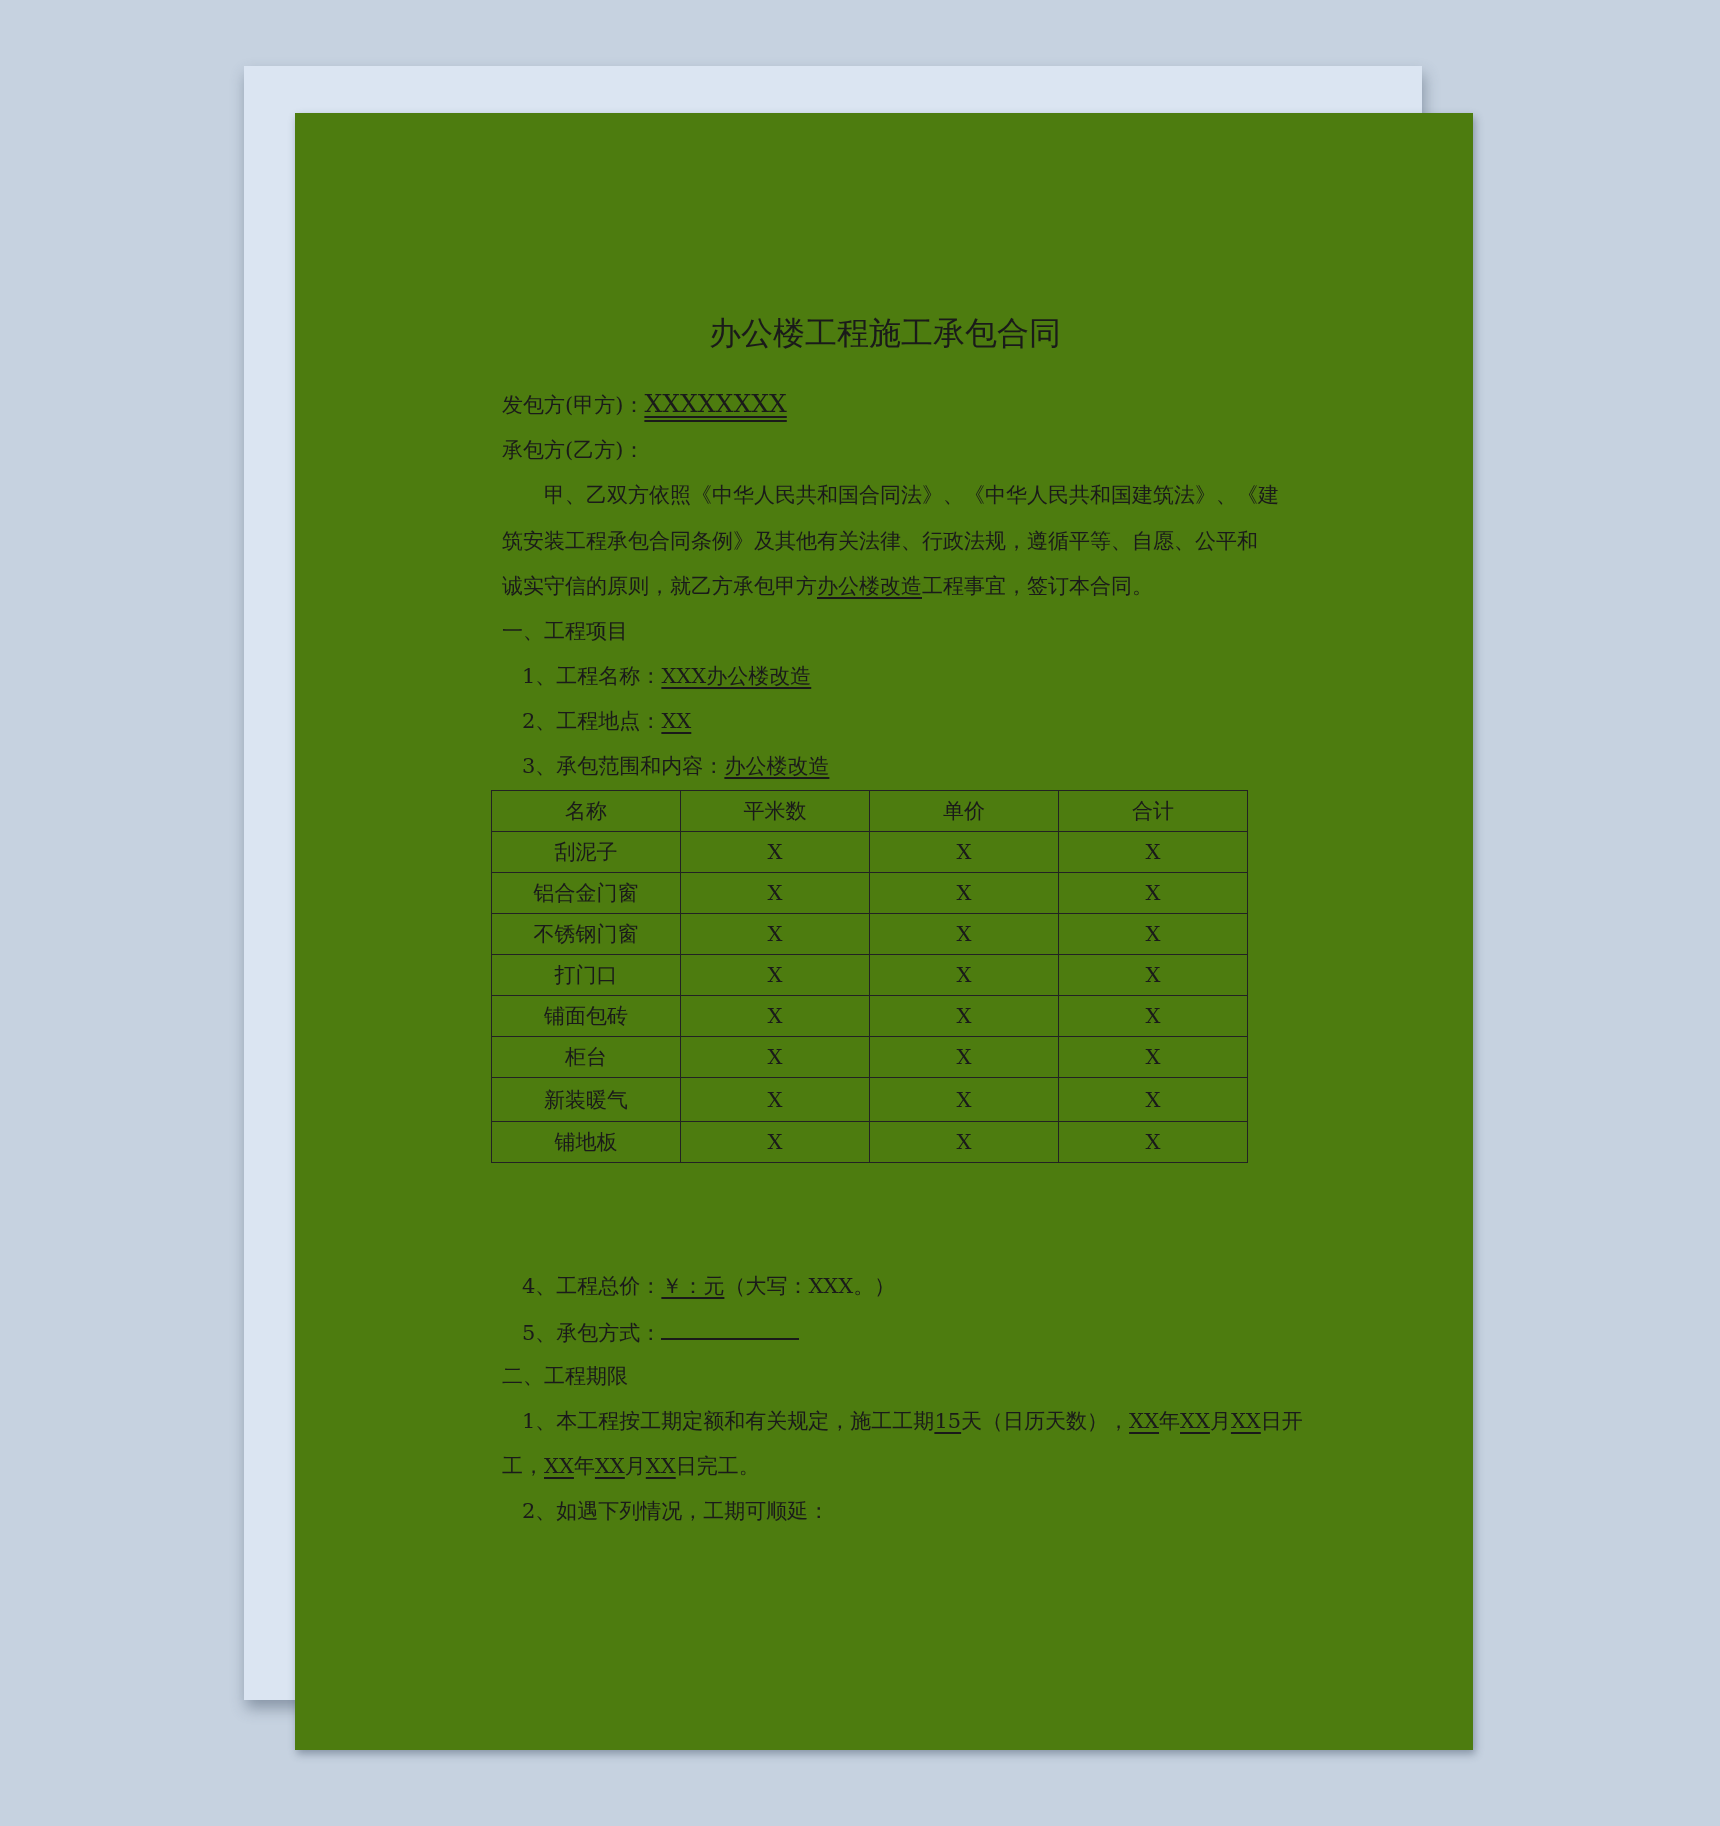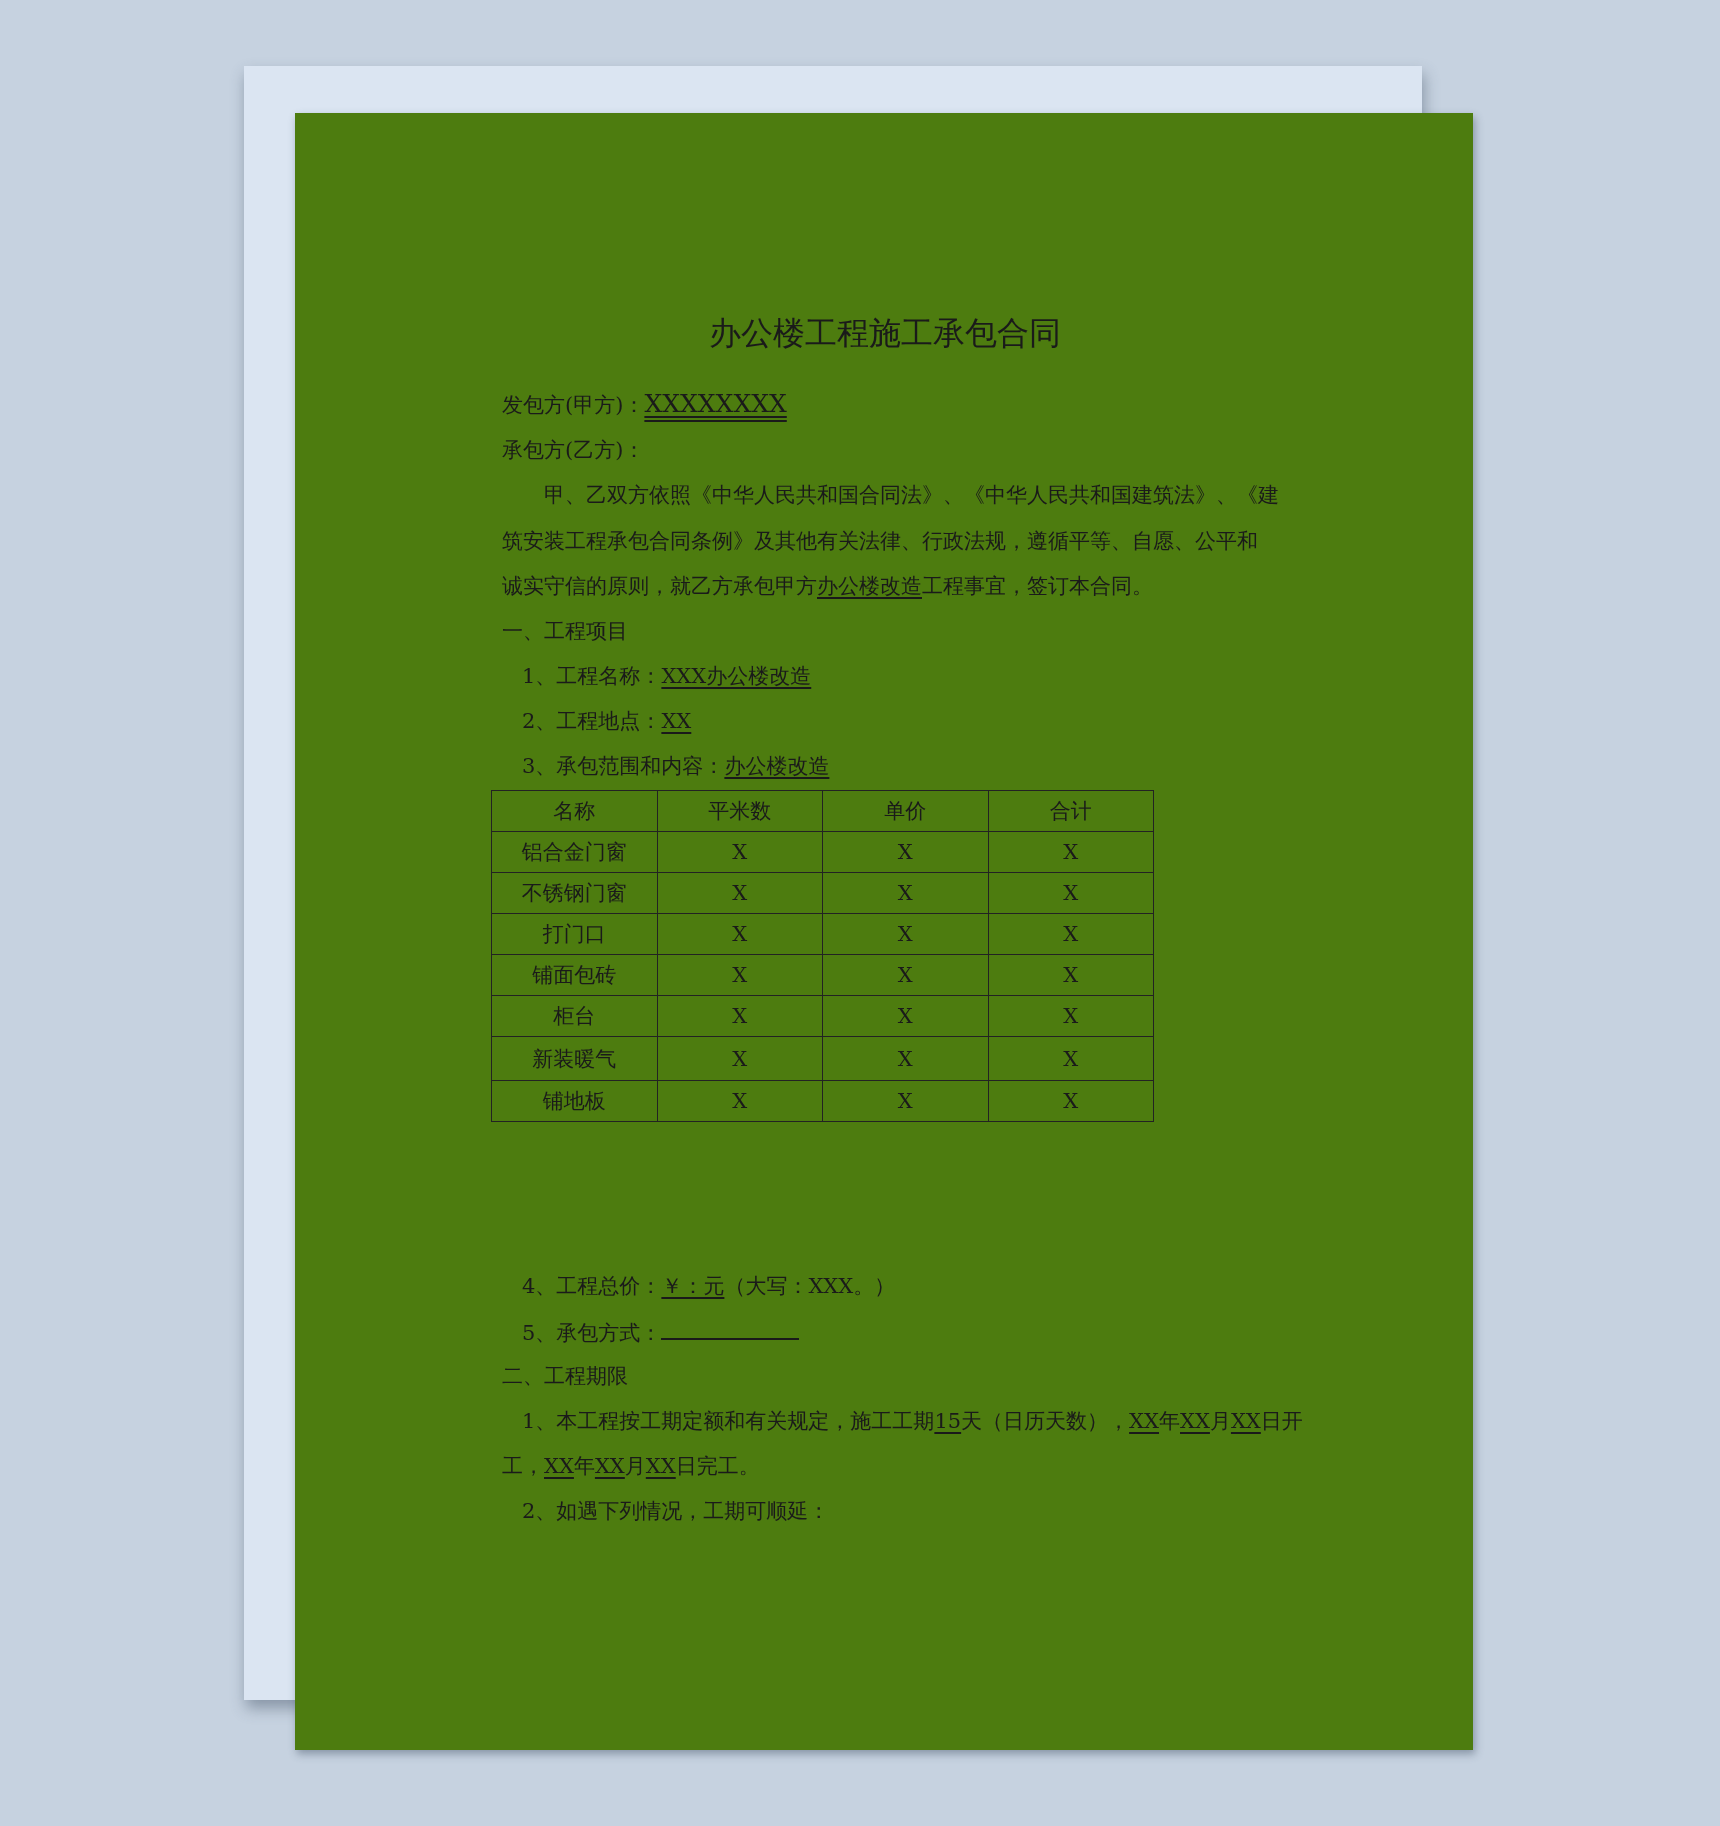--- a/index.html
+++ b/index.html
@@ -37,21 +37,21 @@
   .u { text-decoration: underline; text-underline-offset: 4px; }
   .uu { text-decoration: underline double; text-underline-offset: 4px; }
   .blank {
     display: inline-block; width: 138px; border-bottom: 2px solid #1a1a1a;
     height: 22px; vertical-align: baseline;
   }
   .indent2 { left: 42px; }
   .indent1 { left: 20px; }
   table.spec {
     position: absolute; left: -11px; top: 677px;
-    border-collapse: collapse; width: 663px;
+    border-collapse: collapse; width: 757px;
     font-size: 21px;
   }
   table.spec td, table.spec th {
     border: 1.5px solid #222; text-align: center; font-weight: normal;
     padding: 0; height: 40px; width: 25%;
   }
   table.spec tr.tall td { height: 43px; }
 </style>
 </head>
 <body>
@@ -91,20 +91,26 @@
       <span>3、承包范围和内容：</span><span class="u">办公楼改造</span>
     </div>
 
     <table class="spec">
       <tbody>
           <tr>
         <th>名称</th>
         <th>平米数</th>
         <th>单价</th>
         <th>合计</th>
+      </tr>
+      <tr>
+        <td>刮泥子</td>
+        <td>X</td>
+        <td>X</td>
+        <td>X</td>
       </tr>
       <tr>
         <td>铝合金门窗</td>
         <td>X</td>
         <td>X</td>
         <td>X</td>
       </tr>
       <tr>
         <td>不锈钢门窗</td>
         <td>X</td>

